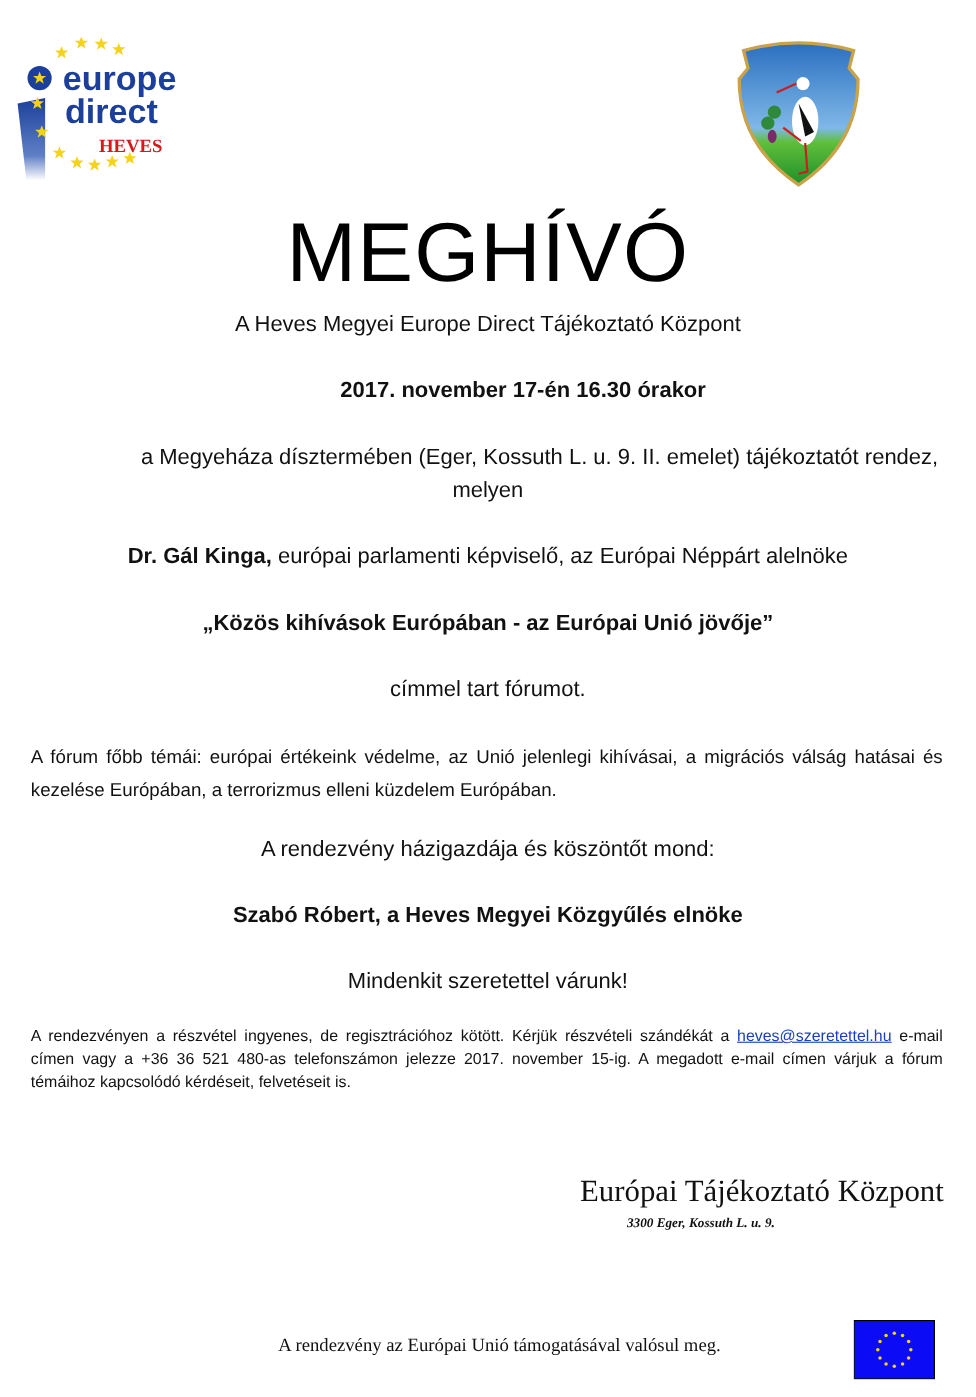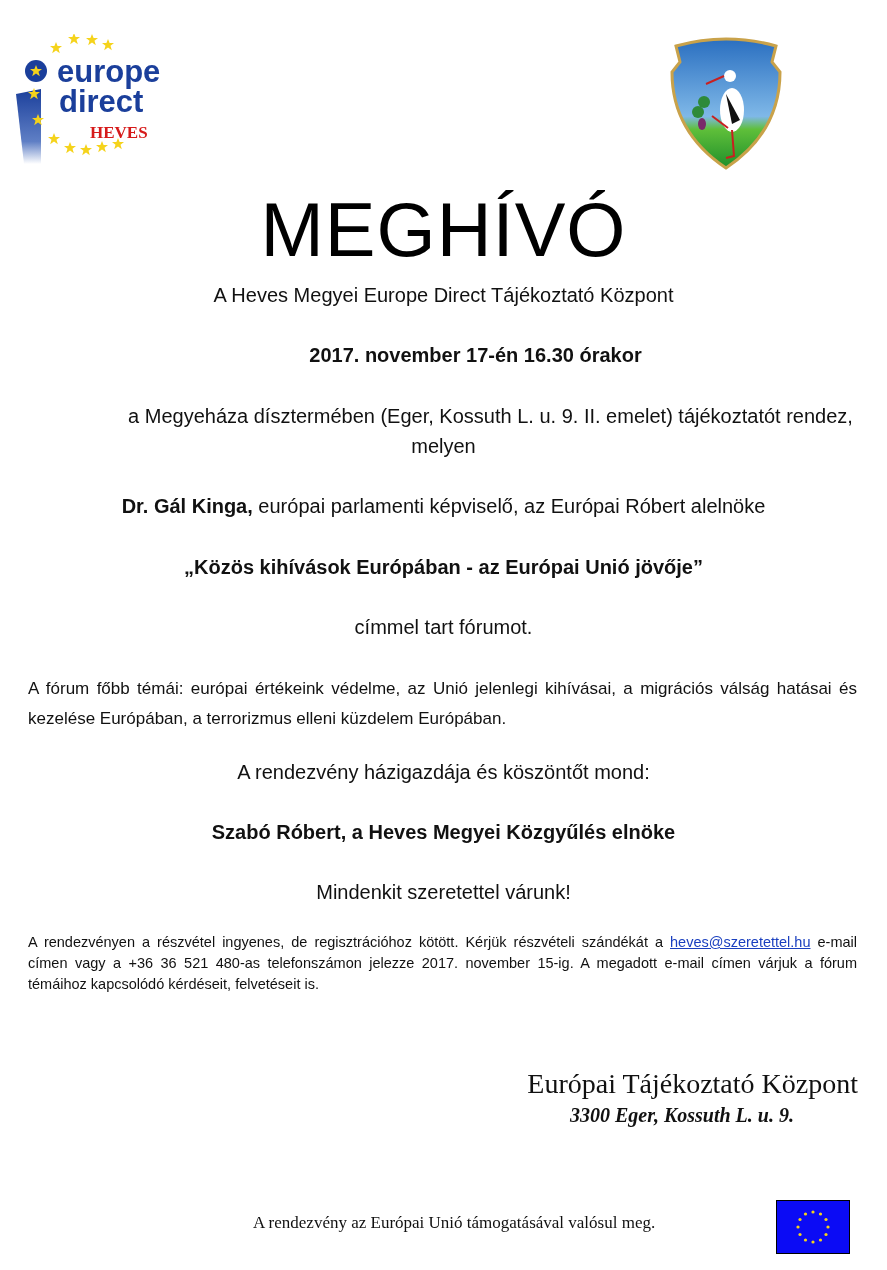--- a/index.html
+++ b/index.html
@@ -8,21 +8,21 @@
   .center { left: 0; width: 887px; text-align: center; }
   .logo-ed { left: 14px; top: 34px; width: 160px; height: 134px; }
   .crest { left: 668px; top: 32px; width: 116px; height: 140px; }
   .title { top: 186px; font-size: 76px; letter-spacing: 1px; color: #000; font-family: "Liberation Sans", sans-serif; }
   .p20 { font-size: 20px; }
   .bold { font-weight: bold; }
   .just { left: 28px; width: 829px; text-align: justify; text-align-last: left; }
   .small { font-size: 14.5px; line-height: 21px; }
   .link { color: #1a3fbf; text-decoration: underline; }
   .sig1 { right: 29px; top: 1068px; font-family: "Liberation Serif", serif; font-size: 28px; color: #111; text-align: center; }
-  .sig2 { left: 570px; top: 1104px; font-family: "Liberation Serif", serif; font-style: italic; font-weight: bold; font-size: 20px; color: #111; }
+  .sig2 { left: 570px; top: 1104px; font-family: "Liberation Serif", serif; font-style: italic; font-weight: bold; font-size: 12px; color: #111; }
   .footer { left: 253px; top: 1213px; font-family: "Liberation Serif", serif; font-size: 17px; color: #111; }
   .euflag { left: 776px; top: 1200px; width: 74px; height: 54px; }
 </style>
 </head>
 <body>
 
 <div class="abs logo-ed">
   <svg width="160" height="134" viewBox="0 0 160 134">
     <defs>
       <linearGradient id="ibar" x1="0" y1="0" x2="0" y2="1">
@@ -78,21 +78,21 @@
 <div class="abs center title">MEGHÍVÓ</div>
 
 <div class="abs center p20" style="top:284px;">A Heves Megyei Europe Direct Tájékoztató Központ</div>
 
 <div class="abs center p20 bold" style="top:344px;padding-left:32px;">2017. november 17-én 16.30 órakor</div>
 
 <div class="abs center p20" style="top:405px;padding-left:47px;">a Megyeháza dísztermében (Eger, Kossuth L. u. 9. II. emelet) tájékoztatót rendez,</div>
 <div class="abs center p20" style="top:435px;">melyen</div>
 
 <div class="abs center p20" style="top:495px;">
-  <span class="bold">Dr. Gál Kinga,</span><span> európai parlamenti képviselő, az Európai Róbert alelnöke</span>
+  <span class="bold">Dr. Gál Kinga,</span><span> európai parlamenti képviselő, az Európai Néppárt alelnöke</span>
 </div>
 
 <div class="abs center p20 bold" style="top:556px;">„Közös kihívások Európában - az Európai Unió jövője”</div>
 
 <div class="abs center p20" style="top:616px;">címmel tart fórumot.</div>
 
 <div class="abs just" style="top:674px; font-size:17px; line-height:30px;">A fórum főbb témái: európai értékeink védelme, az Unió jelenlegi kihívásai, a migrációs válság hatásai és kezelése Európában, a terrorizmus elleni küzdelem Európában.</div>
 
 <div class="abs center p20" style="top:761px;">A rendezvény házigazdája és köszöntőt mond:</div>
 

